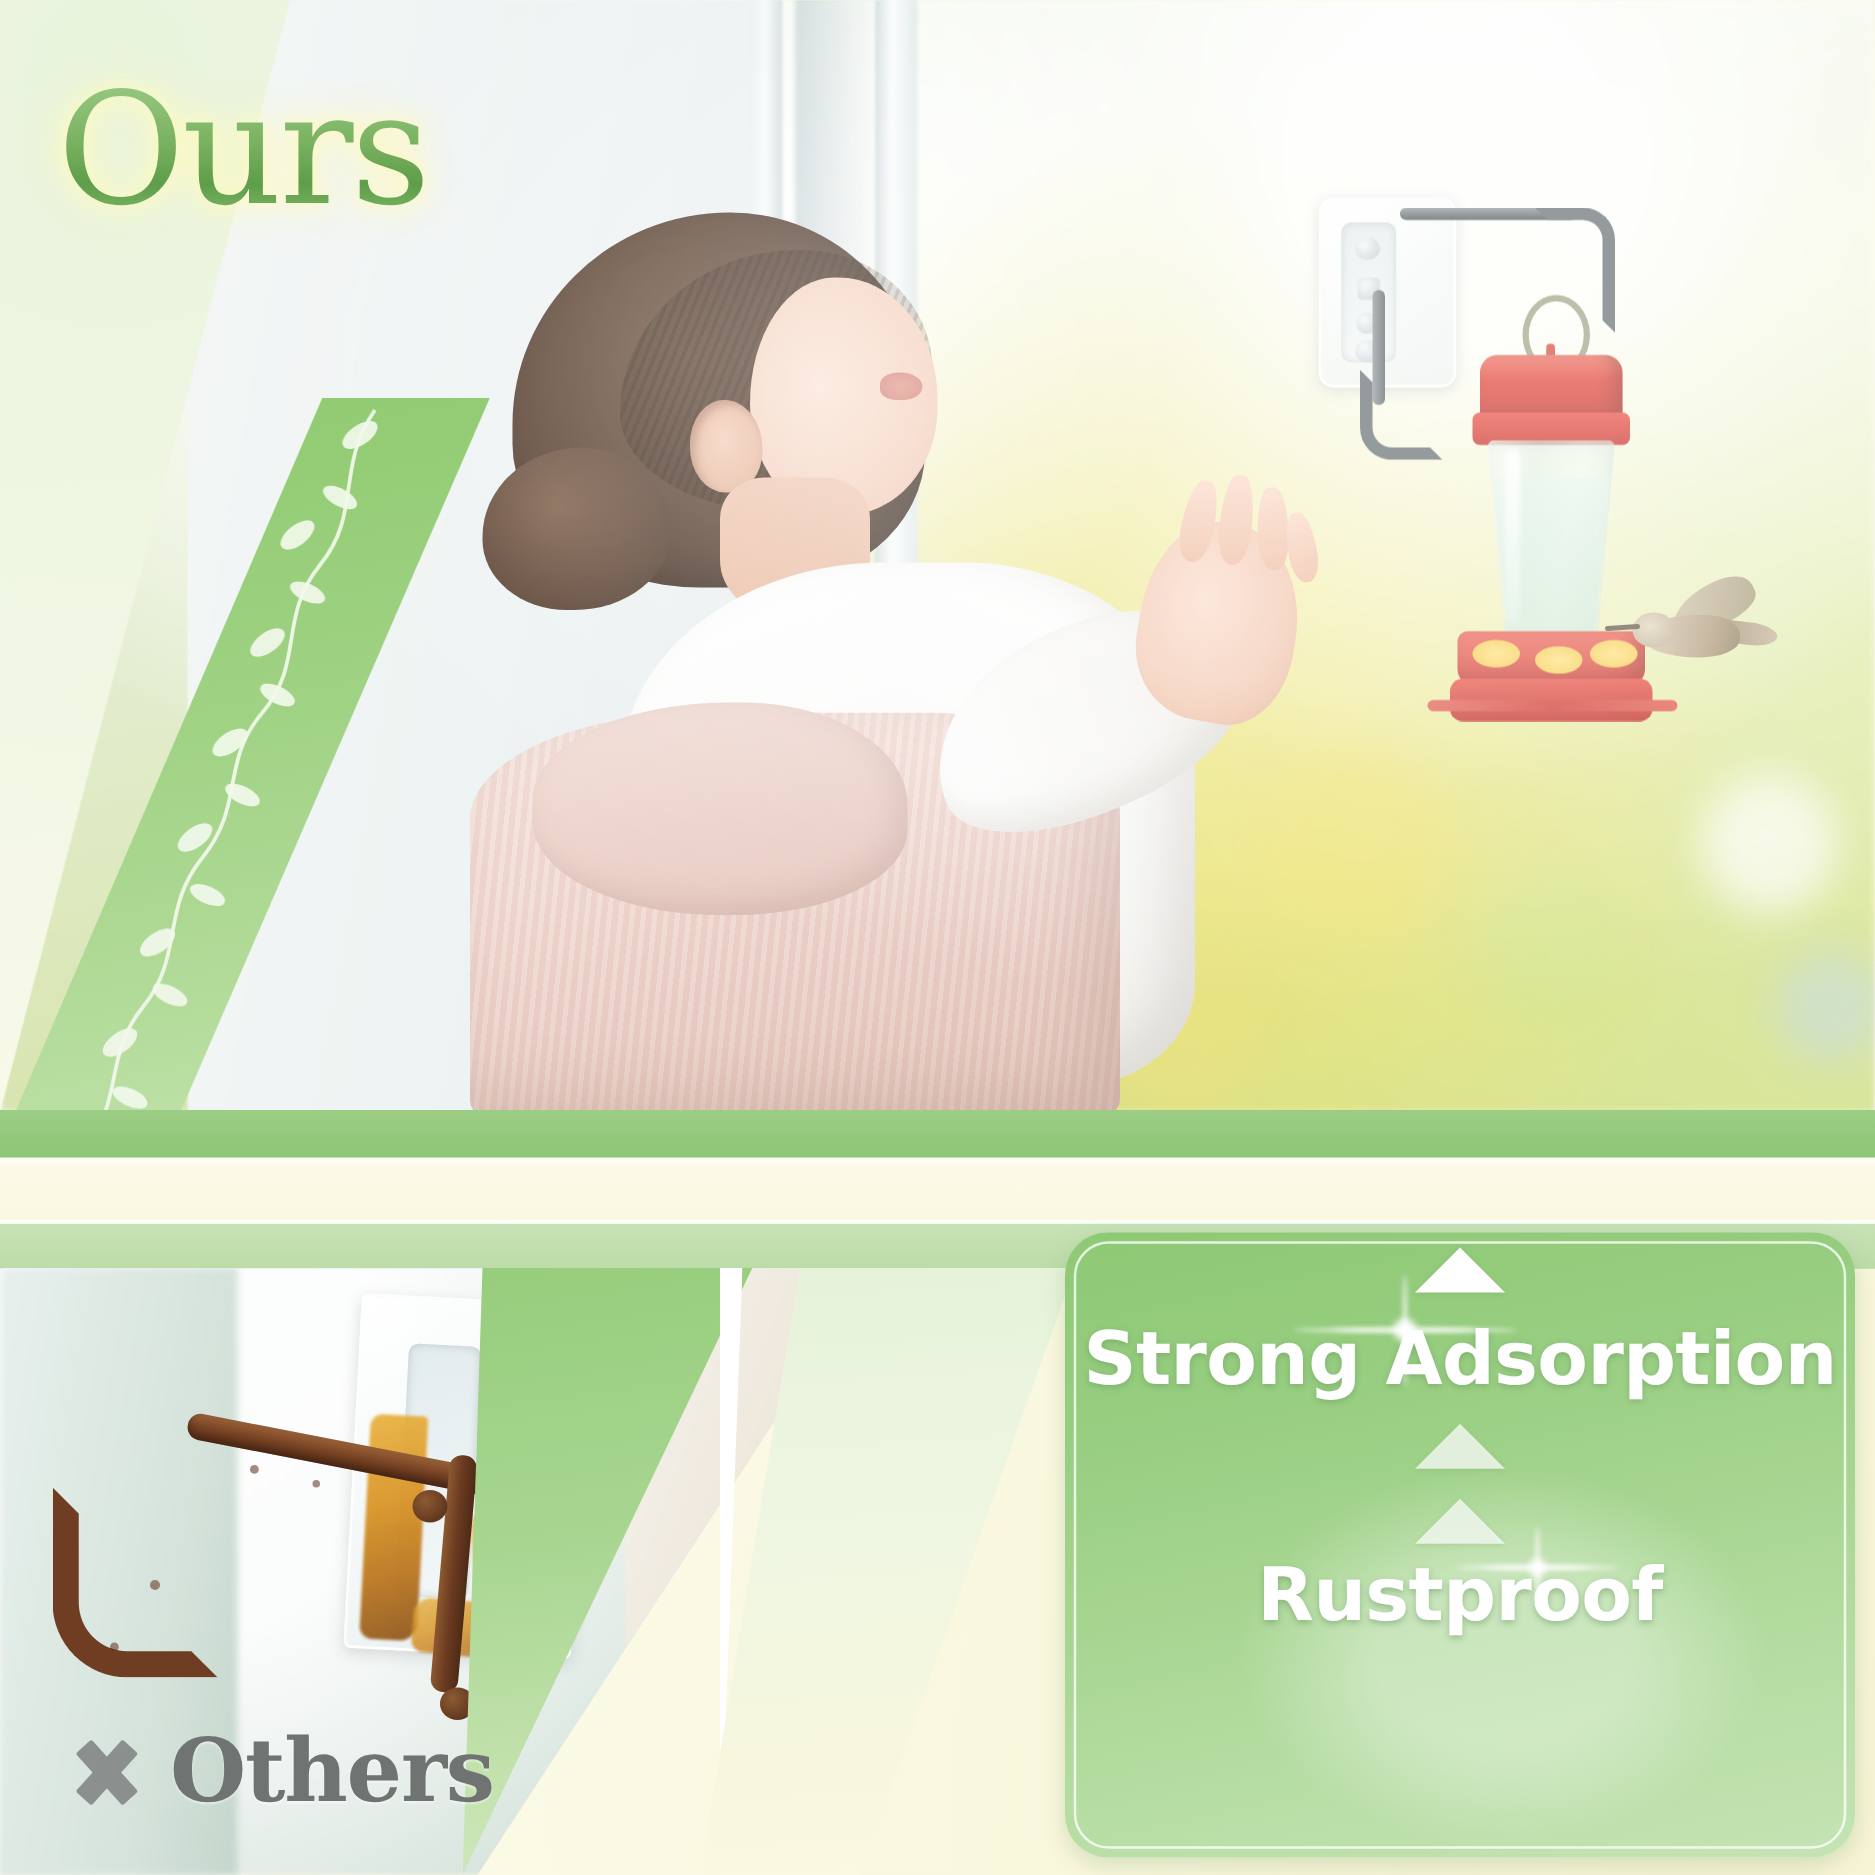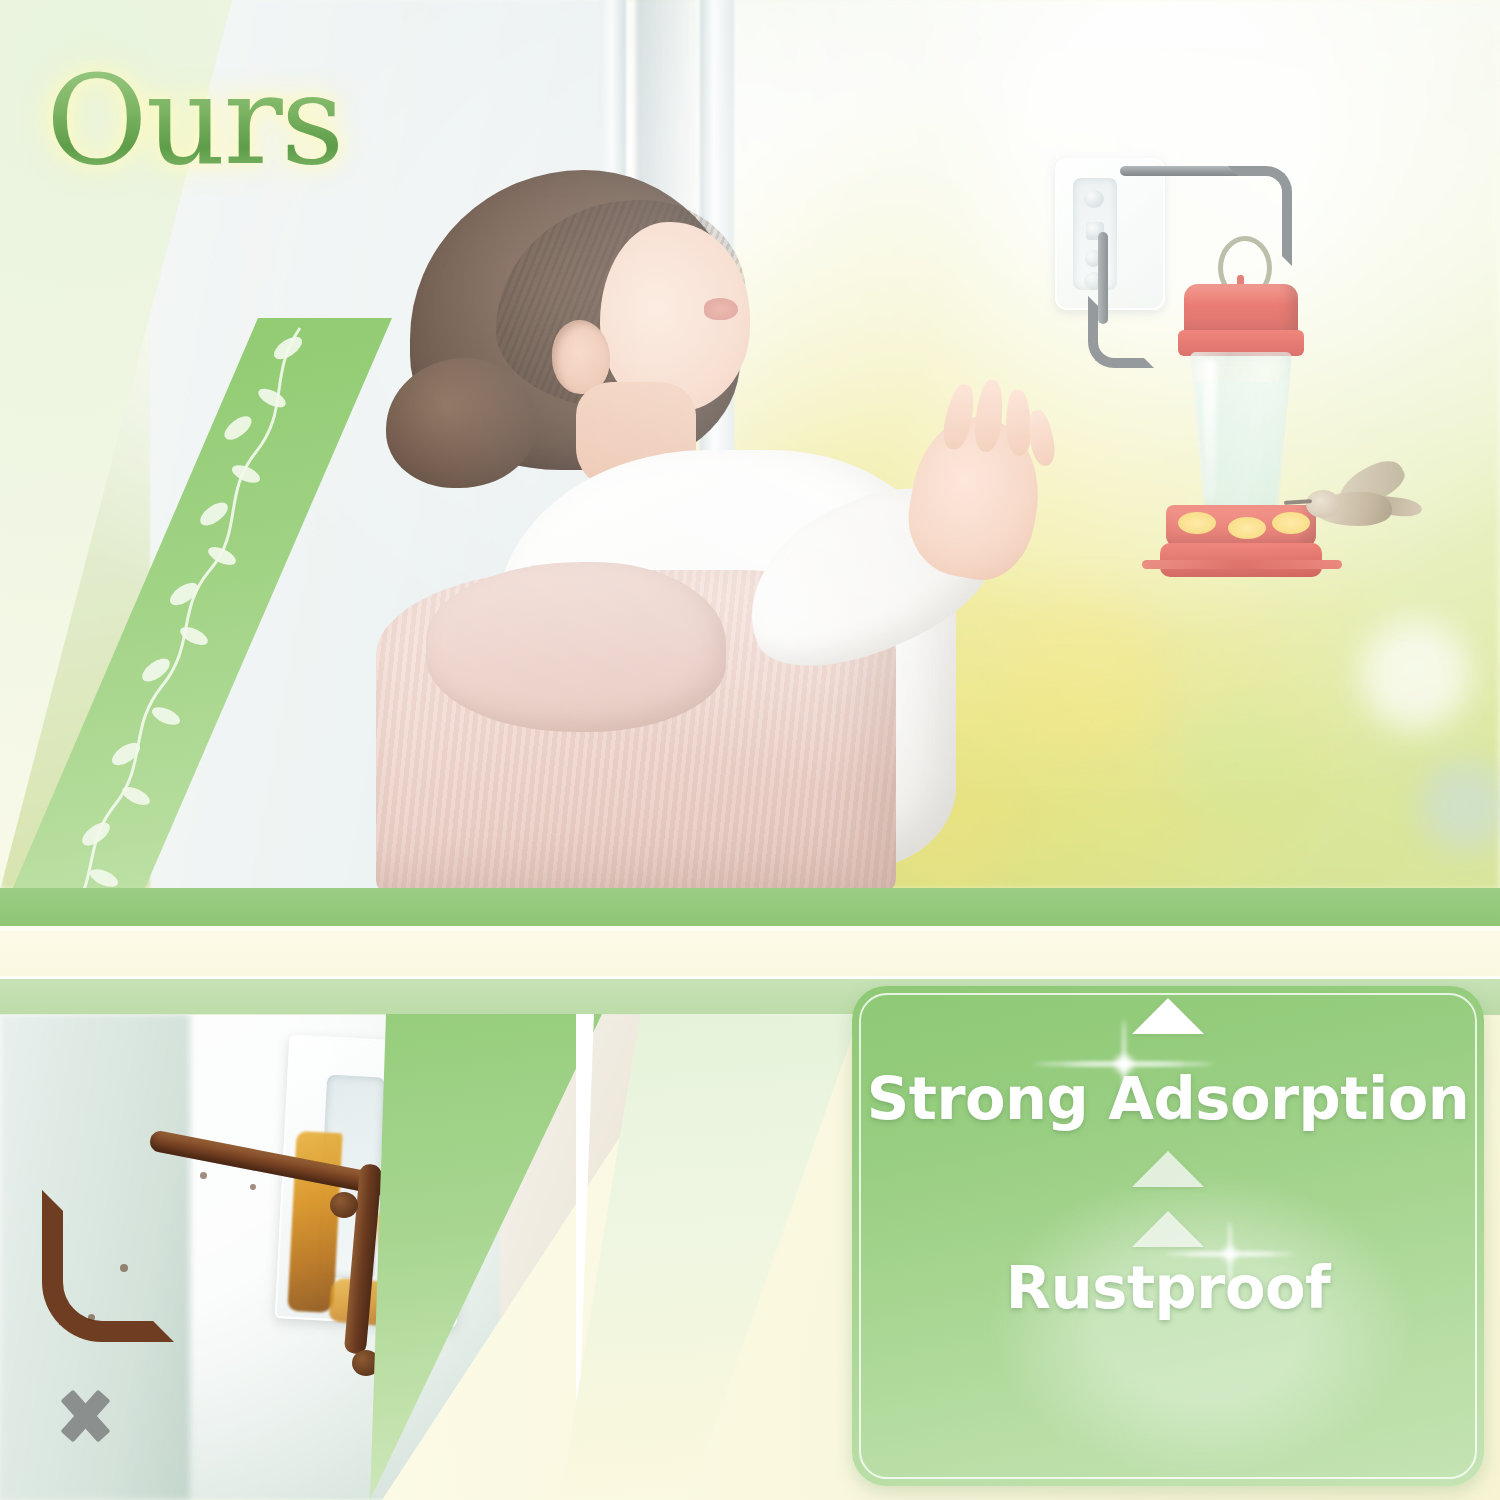--- a/index.html
+++ b/index.html
@@ -414,21 +414,21 @@
     border-bottom:36px solid #ffffff;
     filter:drop-shadow(0 1px 2px rgba(110,150,100,.3));
   }
   .arrow-up.dim{border-bottom-color:rgba(255,255,255,.72);}
   .feature-text{
     color:#ffffff;font-weight:bold;letter-spacing:-.5px;
     font-family:"DejaVu Sans", sans-serif;
     text-shadow:0 2px 5px rgba(96,140,88,.45);
     white-space:nowrap;
   }
-  .ft-0{font-size:59px;margin-top:30px;}
+  .ft-0{font-size:59px;margin-top:18px;}
   .ft-1{font-size:59px;margin-top:6px;}
   .ft-2{font-size:59px;margin-top:6px;}
   .gap-a{height:18px;}
   .gap-b{height:24px;}
   .sparkle{position:absolute;pointer-events:none;}
   .sparkle b{
     position:absolute;left:50%;top:50%;background:rgba(255,255,255,.95);
     border-radius:50%;transform:translate(-50%,-50%);
   }
   .sp-core{width:18px;height:18px;filter:blur(3px);}
@@ -584,20 +584,21 @@
 
   <div class="wedge wedge-a"></div>
   <div class="wedge wedge-white"></div>
   <div class="wedge wedge-b"></div>
 
   <div class="others-tag">
     <div class="x-mark">
         <i></i>
         <i></i>
       </div>
+    <div class="others-label">Others</div>
   </div>
 
   <div class="feature-card">
     <div class="card-glow"></div>
 
     <div class="feature-list">
       <div class="arrow-up"></div>
       <div class="feature-text ft-0">Strong Adsorption</div>
       <div class="gap-a"></div>
       <div class="arrow-up dim"></div>

